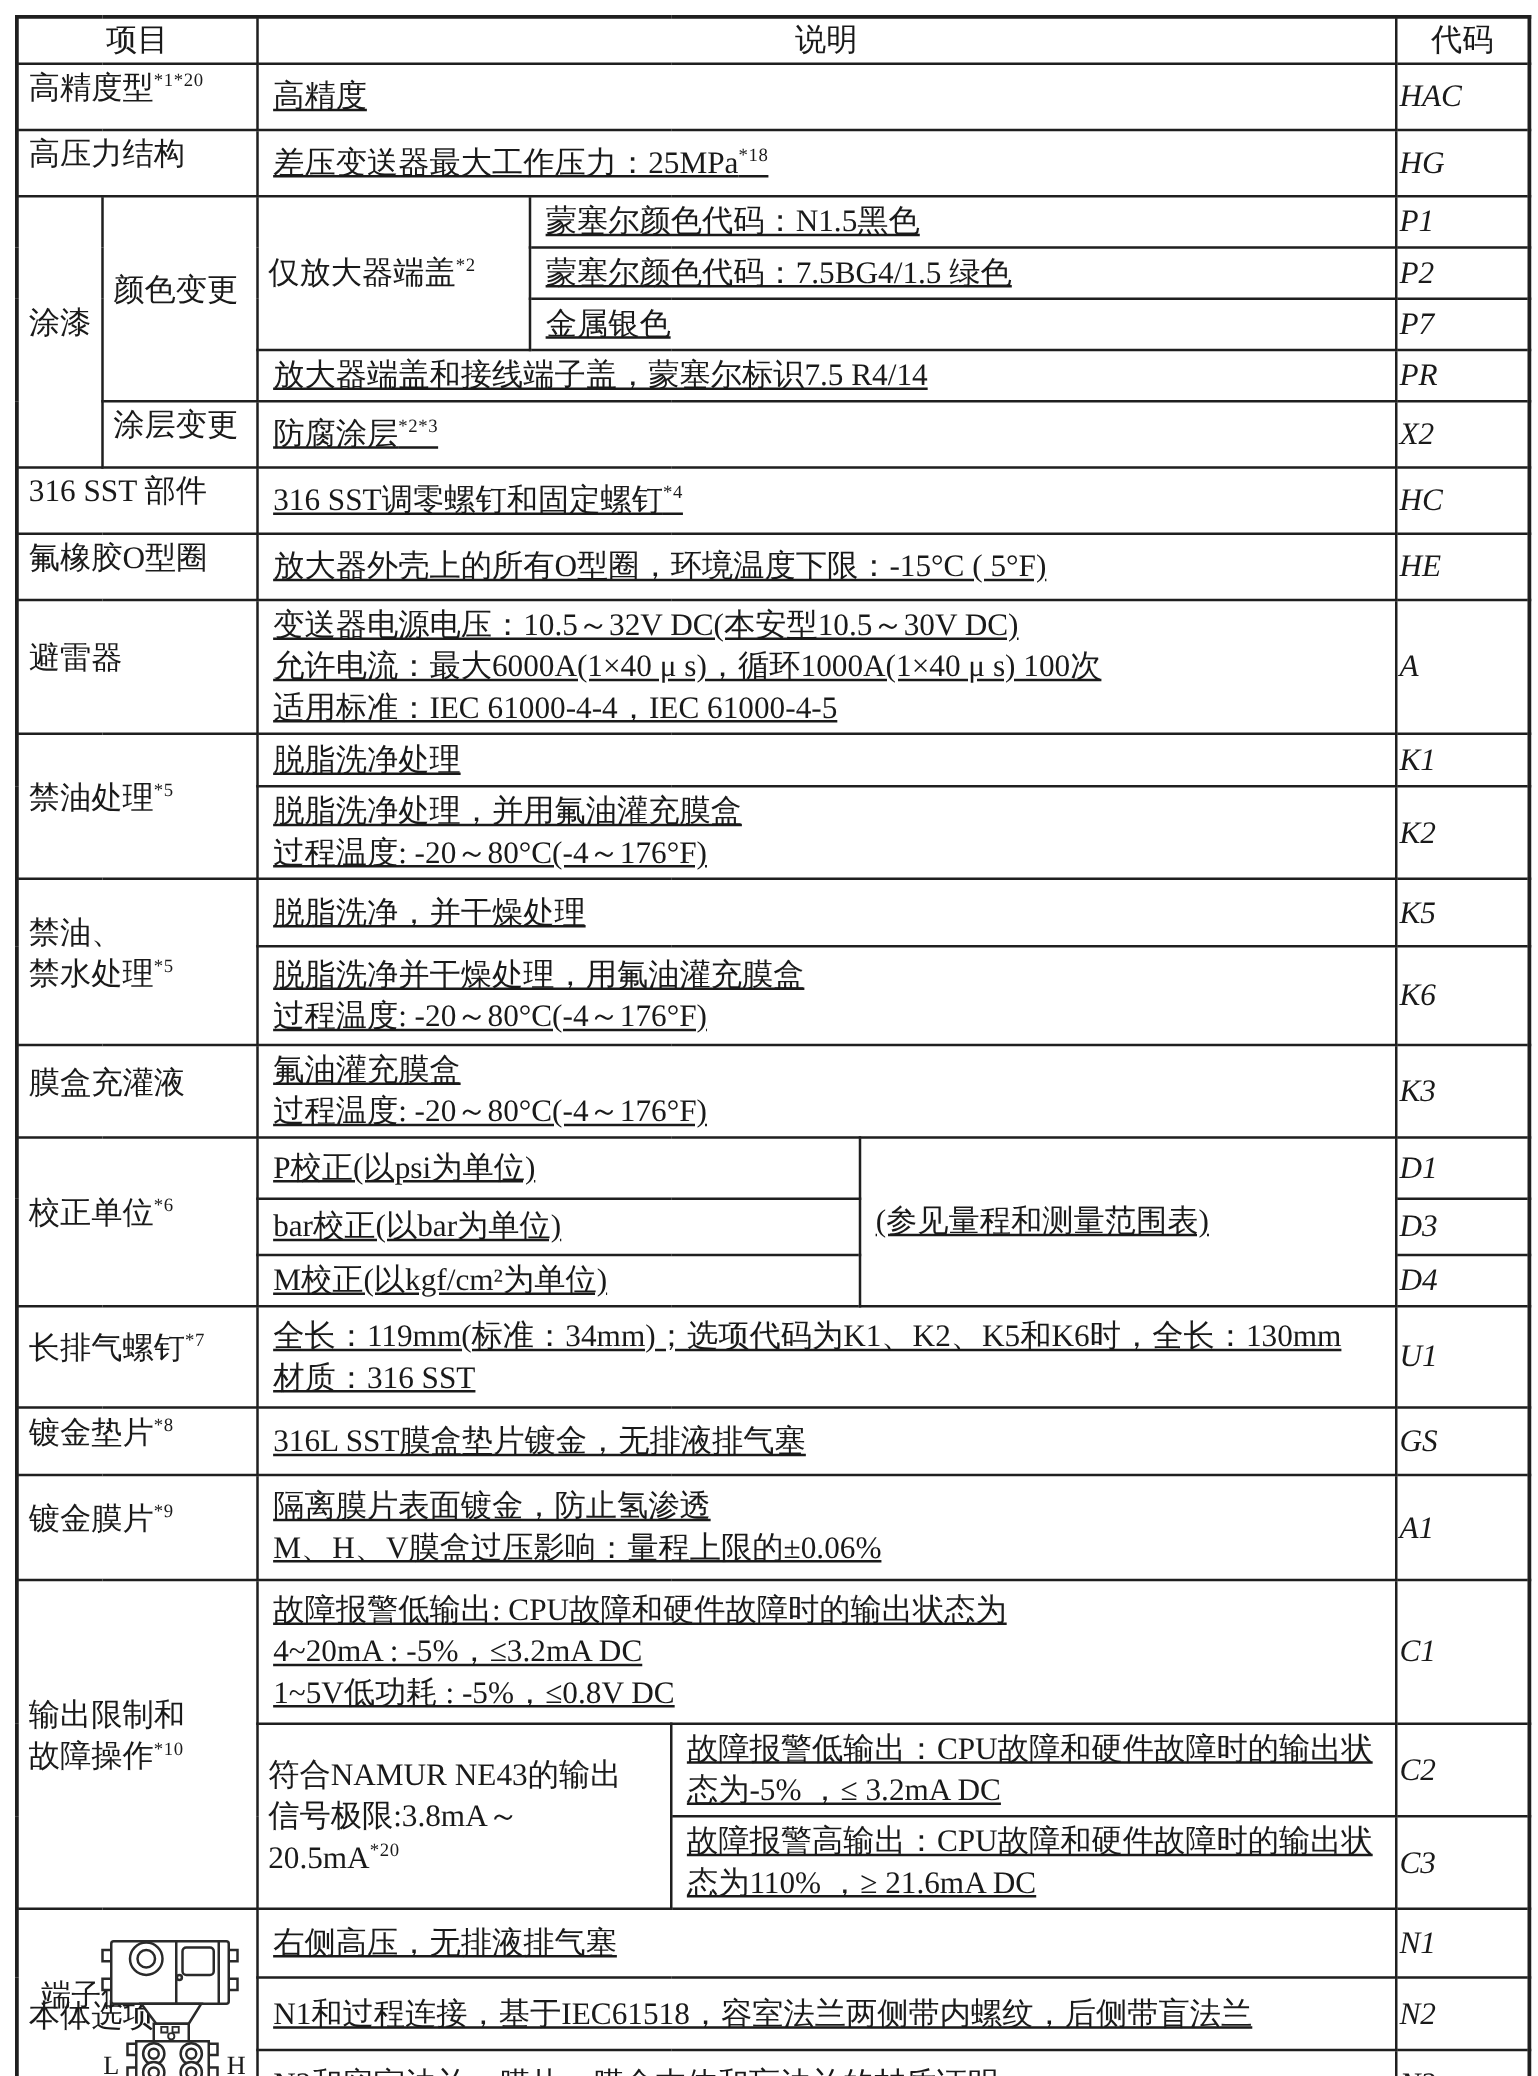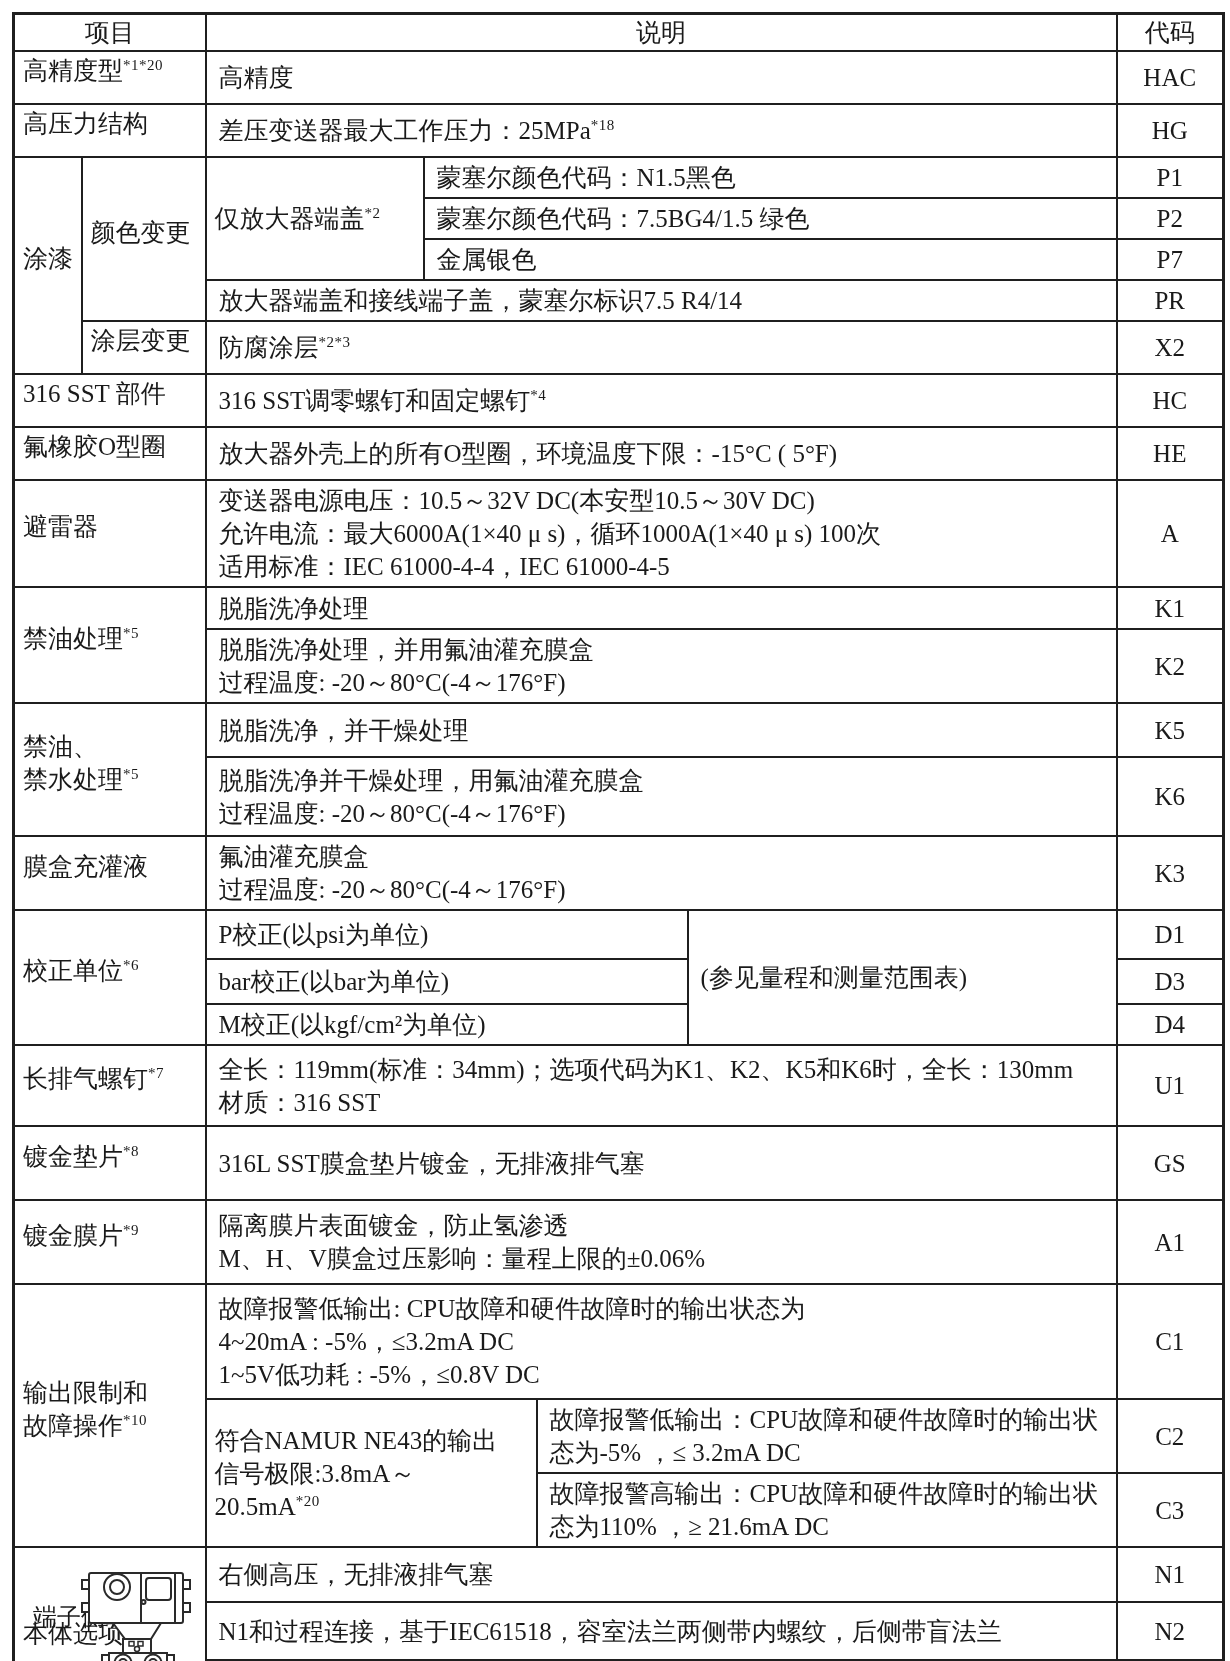--- a/index.html
+++ b/index.html
@@ -18,22 +18,22 @@
   }
   table.spec td {
     border:2px solid #1f1f1f;
     font-size:25px;
     vertical-align:middle;
     overflow:hidden;
     line-height:1.32;
   }
   td.hdr { text-align:center; font-size:26px; }
   td.item { padding:2px 4px 16px 8px; }
-  td.desc { padding:3px 8px 3px 12px; }
-  td.code { text-align:center; padding:2px 20px; }
+  td.desc { padding:3px 8px 3px 12px;text-decoration:underline; }
+  td.code { text-align:left; padding:2px 2px;font-style:italic; }
   td.sub  { padding:2px 21px 2px 8px; }
   sup { font-size:15px; line-height:0; vertical-align:super; letter-spacing:0.5px; }
   .ln { line-height:33px; }
   .pad-v { padding-top:5px; padding-bottom:5px;border-radius:14px; }
   
   td.bodyopt { position:relative; vertical-align:top; padding:0; }
   .bo-label { padding:7px 0 0 8px; line-height:30px; }
   .bo-terminal { position:absolute; left:18px; top:54px; font-size:24px; }
   .bo-svg { position:absolute; left:52px; top:22px; }
   .bo-svg * { vector-effect:non-scaling-stroke; }
@@ -178,21 +178,21 @@
 
     <tr style="height:81px">
       <td class="item" colspan="2"><span>长排气螺钉</span><sup>*7</sup></td>
       <td class="desc pad-v" colspan="4">
         <div class="ln">全长：119mm(标准：34mm)；选项代码为K1、K2、K5和K6时，全长：130mm</div>
         <div class="ln">材质：316 SST</div>
       </td>
       <td class="code">U1</td>
     </tr>
 
-    <tr style="height:74px">
+    <tr style="height:54px">
       <td class="item" colspan="2"><span>镀金垫片</span><sup>*8</sup></td>
       <td class="desc" colspan="4">316L SST膜盒垫片镀金，无排液排气塞</td>
       <td class="code">GS</td>
     </tr>
 
     <tr style="height:84px">
       <td class="item" colspan="2"><span>镀金膜片</span><sup>*9</sup></td>
       <td class="desc pad-v" colspan="4">
         <div class="ln">隔离膜片表面镀金，防止氢渗透</div>
         <div class="ln">M、H、V膜盒过压影响：量程上限的±0.06%</div>

